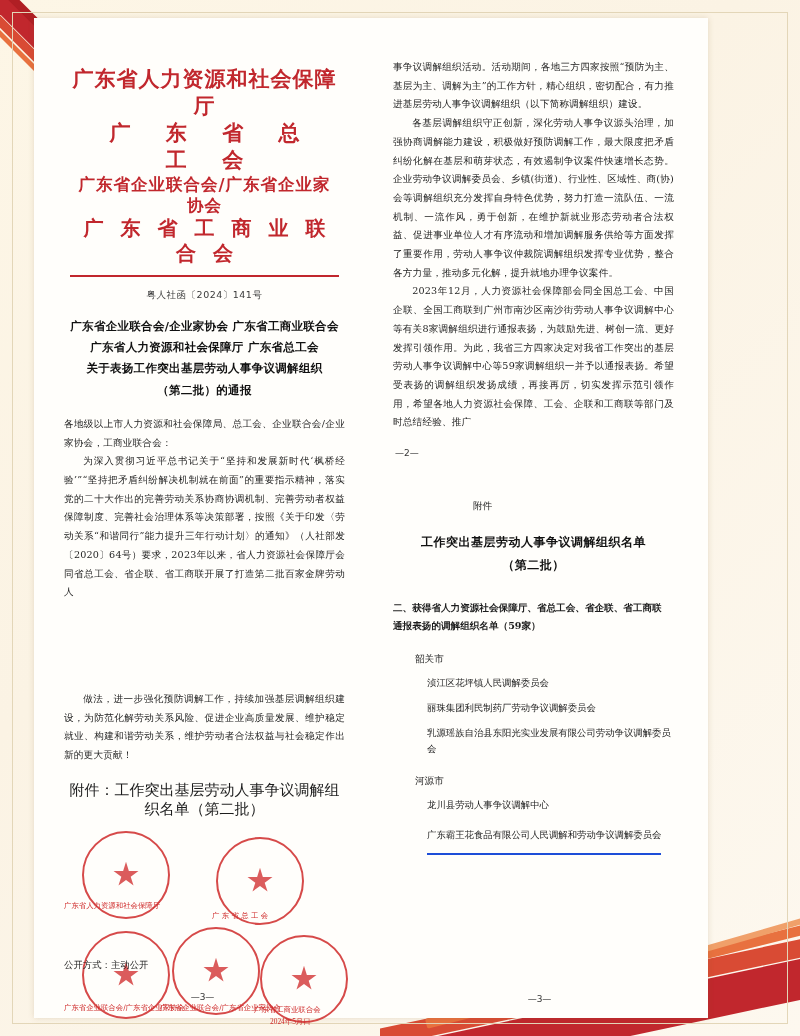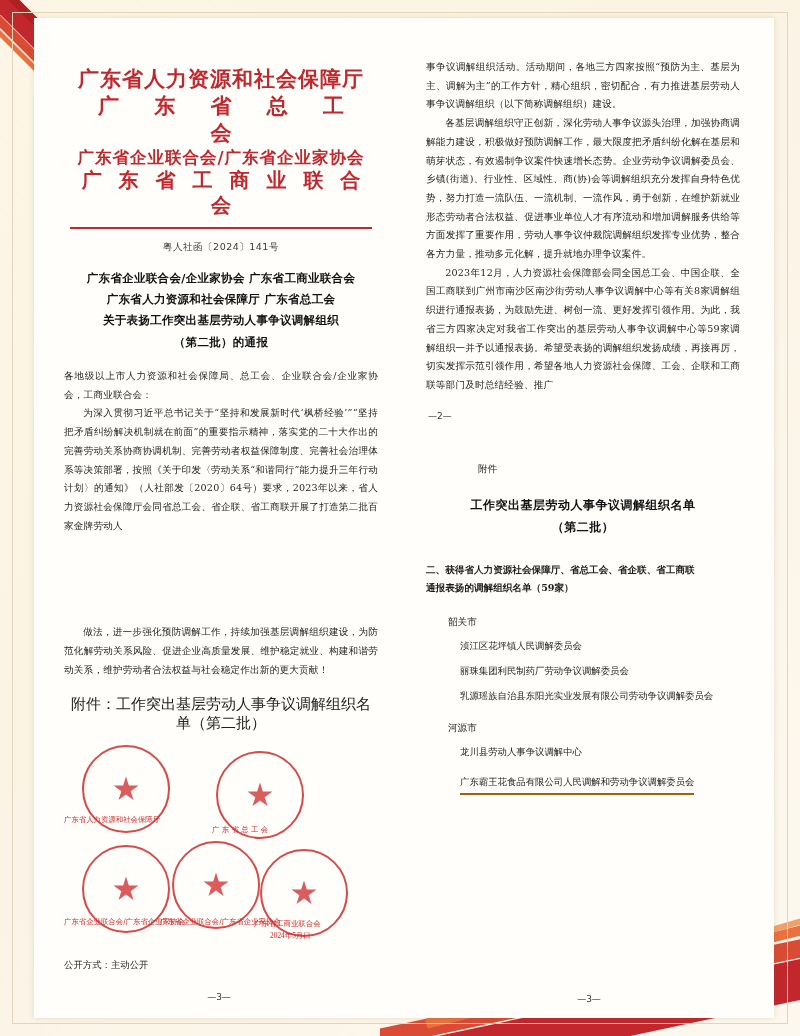--- a/index.html
+++ b/index.html
@@ -57,21 +57,21 @@
   .ribbon-br .r1 { width: 520px; height: 40px; right: -60px; bottom: -6px; transform: rotate(-12deg); background:#c1272d; }
   .ribbon-br .r2 { width: 520px; height: 18px; right: -60px; bottom: 36px; transform: rotate(-12deg); background:#d94b34; }
   .ribbon-br .r3 { width: 420px; height: 10px; right: -40px; bottom: 58px; transform: rotate(-14deg); background:#e8713f; }
   .ribbon-br .r4 { width: 300px; height: 6px;  right: -20px; bottom: 74px; transform: rotate(-16deg); background:#f0a06a; }
 
   
   .sheet {
     position: absolute;
     left: 34px;
     top: 18px;
-    width: 740px;
+    width: 674px;
     height: 1000px;
     background: #fffefb;
     box-shadow: 0 0 6px rgba(120,90,40,0.18);
   }
 
   .cols {
     position: absolute;
     inset: 0;
     display: flex;
   }
@@ -214,21 +214,21 @@
     text-align: left;
     font-size: 9px;
     color: #333;
     margin: 16px 0 0 2px;
   }
 
   .attach-label {
     font-size: 9.6px;
     color: #1d1d1d;
     margin-top: 42px;
-    margin-left: 52px;
+    margin-left: 80px;
     font-family: Liberation Mono, monospace;
   }
   .list-title {
     text-align: center;
     font-family: "DejaVu Serif", serif;
     font-weight: bold;
     font-size: 12px;
     color: #111;
     margin-top: 18px;
     line-height: 1.9;
@@ -252,22 +252,22 @@
   .entry {
     font-size: 9.4px;
     color: #1d1d1d;
     margin-top: 9px;
     margin-left: 34px;
     line-height: 1.7;
     font-family: "DejaVu Serif", serif;
   }
   .entry.highlight {
     display: inline-block;
-    border-bottom: 2px solid #a16207;
-    padding-bottom: 3px;
+    border-bottom: 2px solid #1d4ed8;
+    padding-bottom: 10px;
   }
   .entry-wrap { margin-left: 34px; margin-top: 10px; }
   .page-num-right {
     position: absolute;
     left: 0; right: 0;
     bottom: 14px;
     text-align: center;
     font-size: 9px;
     color: #333;
   }

